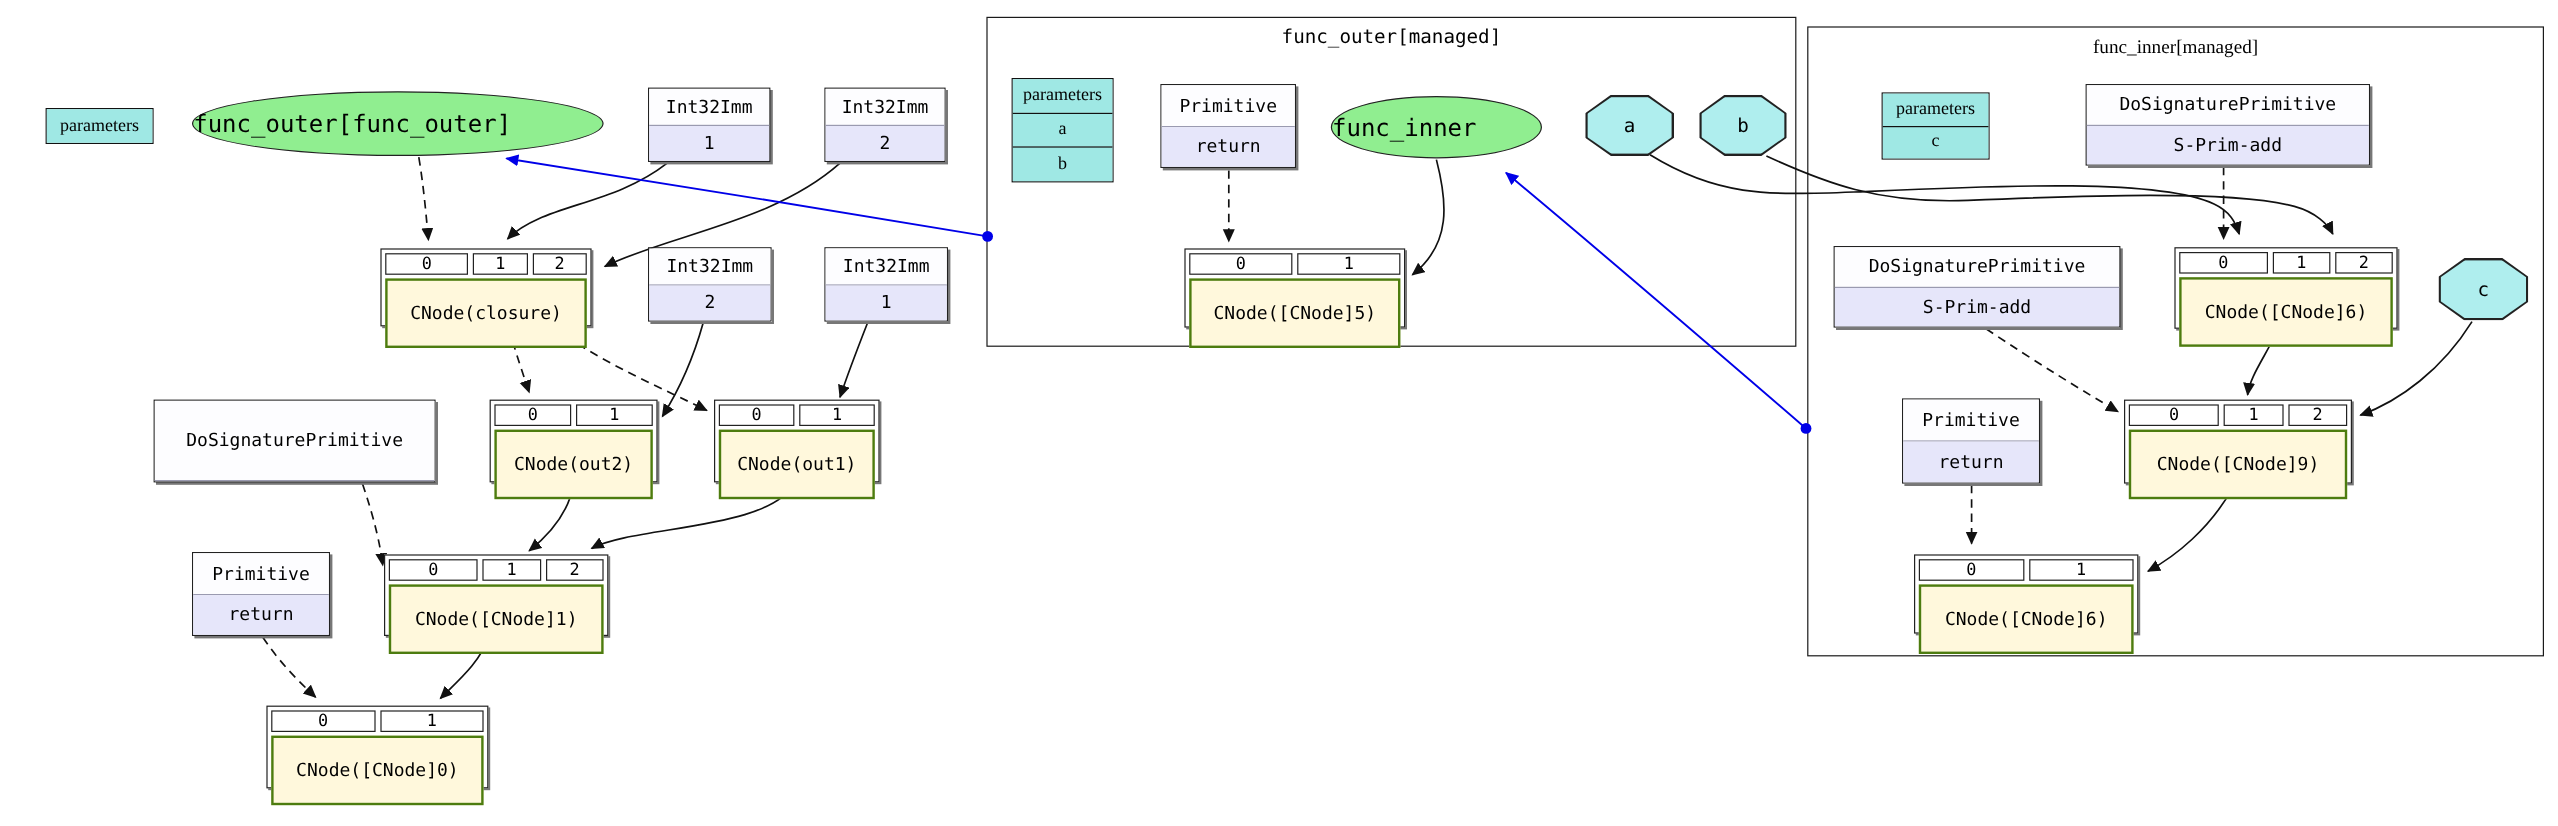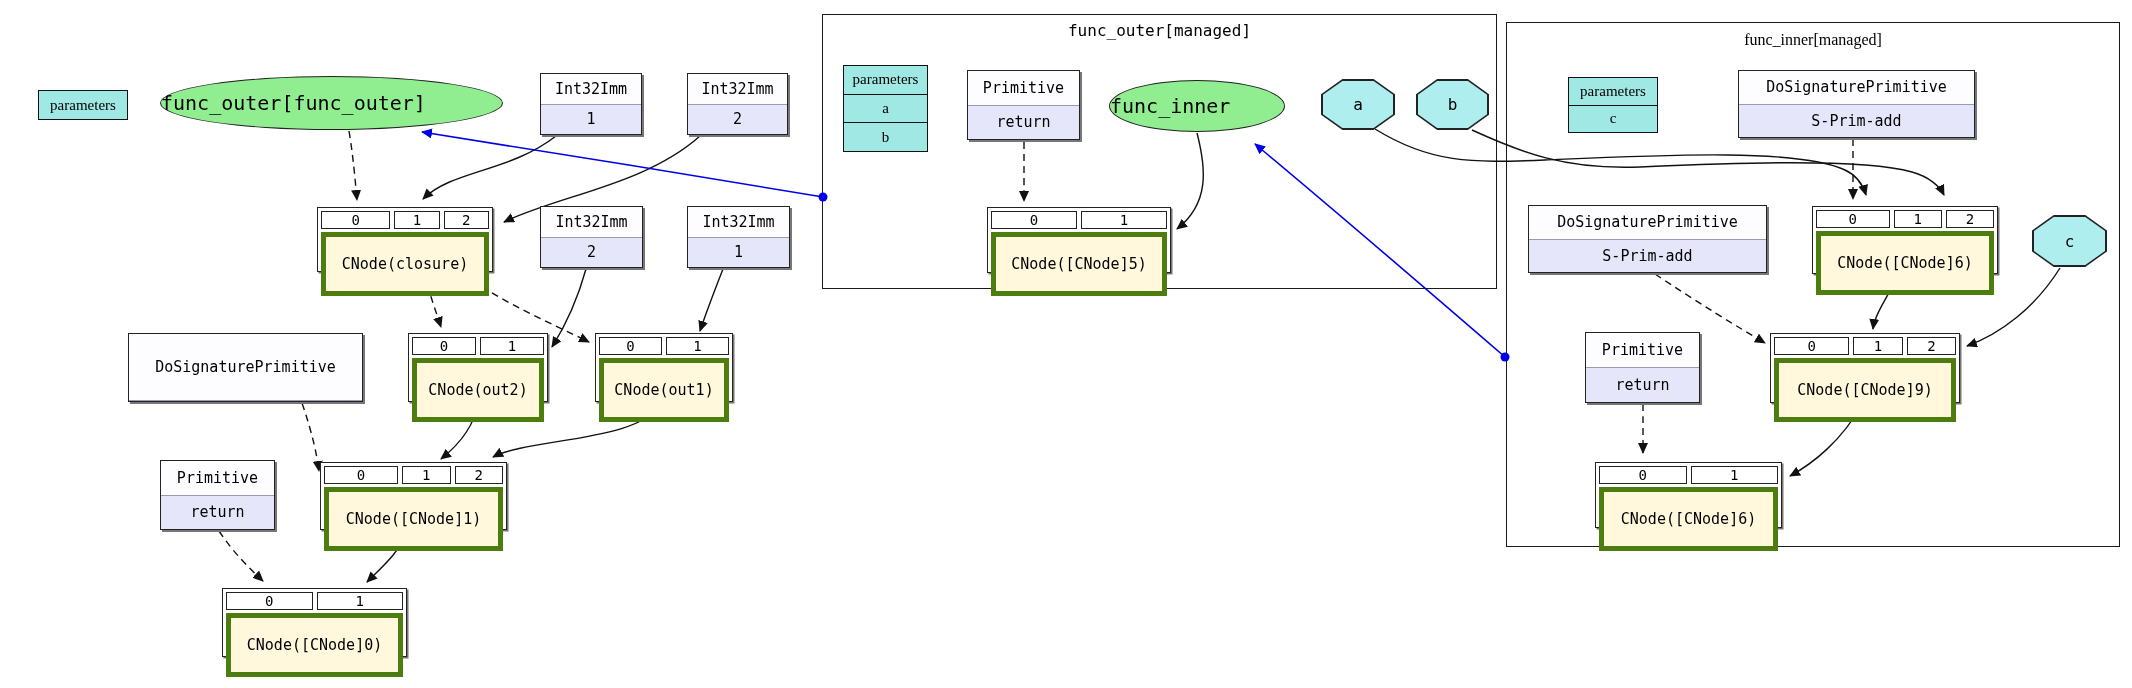--- a/index.html
+++ b/index.html
@@ -14,21 +14,21 @@
   .rec-top{flex:1;background:#fdfdff;display:flex;align-items:center;justify-content:center;
            font-size:15px;border-bottom:1px solid #9a9ab0;}
   .rec-bot{flex:1;background:#E6E6FA;display:flex;align-items:center;justify-content:center;font-size:15px;}
   
   .cnode{border:1.5px solid #222;background:#fff;box-shadow:1.5px 1.5px 0 #777;
          display:flex;flex-direction:column;padding:3px;gap:3px;}
   .ports{display:flex;gap:4px;flex:1;}
   .port{border:1px solid #222;background:#fff;flex:1;display:flex;align-items:center;
         justify-content:center;font-size:14px;}
   .port.wide{flex:1.55;}
-  .clabel{border:5px solid #4d7c0f;background:#FFF8DC;text-align:center;font-size:15px;
+  .clabel{border:2px solid #4d7c0f;background:#FFF8DC;text-align:center;font-size:15px;
           padding:18px 3px;white-space:nowrap;}
   
   .ptable{border:1.2px solid #111;display:flex;flex-direction:column;
           font-family:"Liberation Serif","DejaVu Serif",serif;}
   .prow{flex:1;background:#9FE8E4;display:flex;align-items:center;justify-content:center;
         font-size:15px;border-top:1px solid #111;}
   .prow:first-child{border-top:none;}
   
   .ell{border:1.3px solid #222;border-radius:50%;background:#90EE90;display:flex;
        align-items:center;justify-content:flex-start;font-size:20px;}

